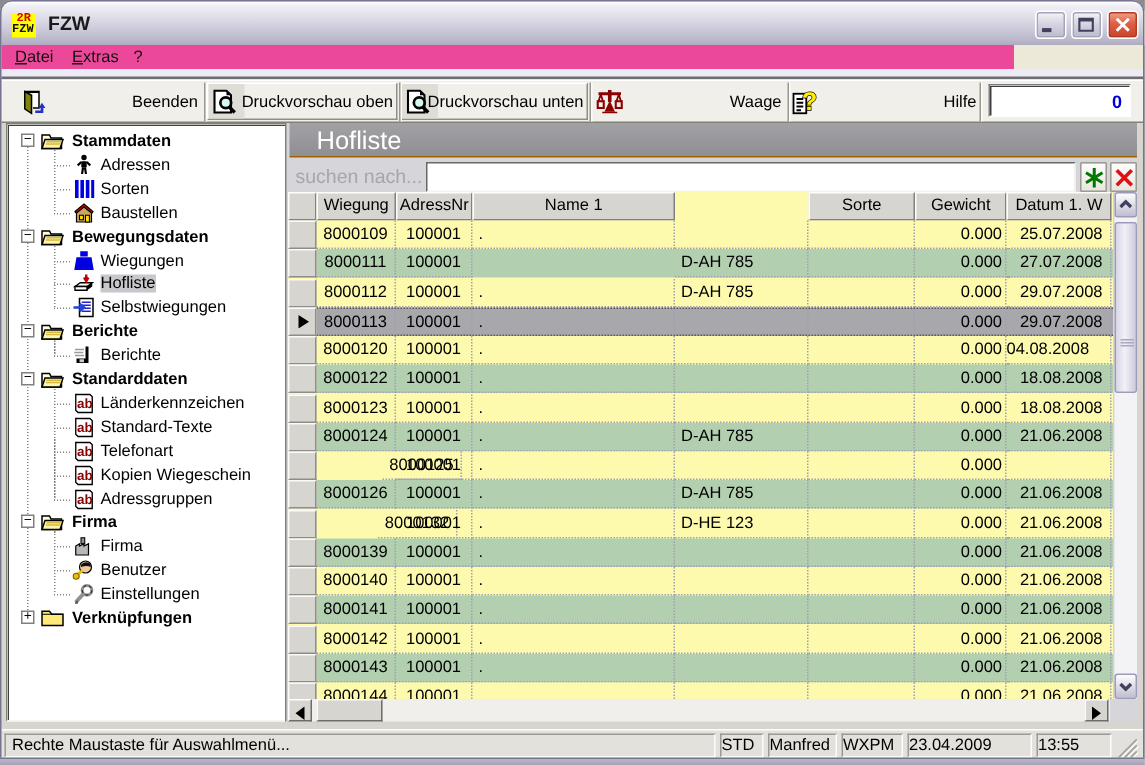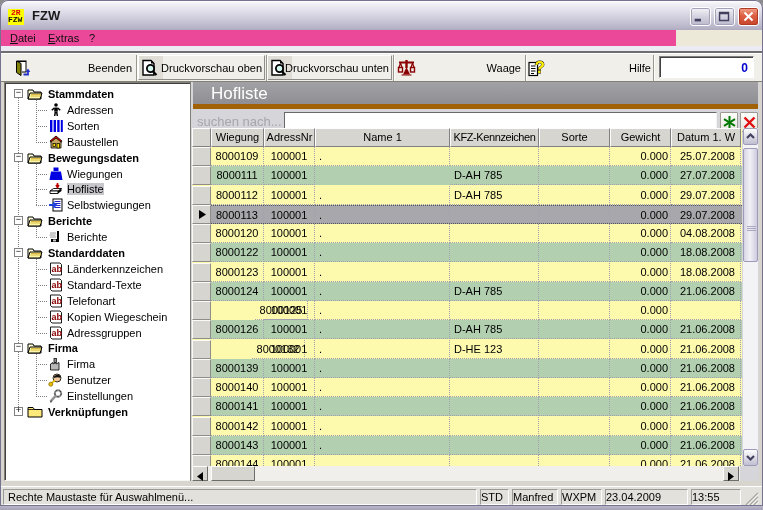--- a/index.html
+++ b/index.html
@@ -35,21 +35,21 @@
 .trow{position:absolute;left:0;height:16px;font-size:11px;color:#000;white-space:nowrap}
 .trow .lbl{position:absolute;top:2px}
 .trow.b .lbl{font-weight:bold}
 .pm{position:absolute;left:9px;top:3px;width:9px;height:9px;background:#fff;border:1px solid #808080;line-height:7px;text-align:center;font-size:9px;color:#000;font-family:"Liberation Mono",monospace}
 .ticon{position:absolute;width:16px;height:16px}
 .sel{background:#c8c7cc}
 
 #rpanel{position:absolute;left:189px;top:0px;width:569px;height:399px;background:#d6d5da;border-left:1px solid #828177}
 #htitle{position:absolute;left:2px;top:0px;width:565px;height:22px;background:linear-gradient(#a2a2a6,#8e8e93);color:#fff;font-size:17px}
 #htitle span{position:absolute;left:18px;top:2px}
-#searchrow{position:absolute;left:2px;top:22px;width:565px;height:24px;background:#d6d5da;border-top:5px solid #a16207}
+#searchrow{position:absolute;left:2px;top:22px;width:565px;height:24px;background:#d6d5da;border-top:1px solid #a16207}
 #searchrow .ph{position:absolute;left:4px;top:5px;font-size:13px;color:#a7a5ad}
 #sinput{position:absolute;left:91px;top:3px;width:433px;height:20px;background:#fff;border:1px solid #686868;border-bottom-color:#f2f2f2;border-right-color:#f2f2f2}
 .sbtn{position:absolute;top:3px;width:18px;height:20px;background:linear-gradient(#fdfdfb,#e8e6e0);border:1px solid #9d9b91;border-radius:1px;text-align:center}
 
 #grid{position:absolute;left:1px;top:46px;width:550px;height:338px;overflow:hidden;background:#fdfaae}
 .hcell{position:absolute;top:0;height:19px;white-space:nowrap;overflow:hidden;background:#d7d5cf;border:1px solid #808080;border-top-color:#fdfdfd;border-left-color:#fdfdfd;font-size:11px;text-align:center;color:#000;padding-top:2px}
 .row{position:absolute;left:0;width:550px;height:19px}
 .cell{position:absolute;top:0;height:100%;font-size:11px;padding-top:3px;border-right:1px dotted #a0a0b0;border-bottom:1px dotted #a0a0b0;white-space:nowrap;overflow:hidden}
 .selcol{position:absolute;left:0;width:19px;height:19px;background:#d7d5cf;border:1px solid #8e8d89;border-top-color:#fbfaf7;border-left-color:#fbfaf7}
 
@@ -366,21 +366,20 @@
             </svg></div>
           <div class="sbtn" style="left:547px"><svg width="13" height="13" viewBox="0 0 13 13" style="margin-top:3px">
               <path d="M1.5 1.5 L11.5 11.5 M11.5 1.5 L1.5 11.5" stroke="#e01010" stroke-width="2.4"></path>
             </svg></div>
         </div>
         <div id="grid">
           <div class="hcell" style="left:0px;width:19px;"></div>
           <div class="hcell" style="left:19px;width:53px;">Wiegung</div>
           <div class="hcell" style="left:72px;width:51px;">AdressNr</div>
           <div class="hcell" style="left:123px;width:135px;">Name 1</div>
-          <div class="hcell" style="left:258px;width:89px;letter-spacing:-0.4px;">KFZ-Kennzeichen</div>
           <div class="hcell" style="left:347px;width:71px;">Sorte</div>
           <div class="hcell" style="left:418px;width:61px;">Gewicht</div>
           <div class="hcell" style="left:479px;width:70px;">Datum 1. W</div>
           <div class="row" style="top:19.0px;background:#fdfaae;left:19px;width:531px;">
             <div class="cell" style="left:0px;width:53px;text-align:center;">8000109</div>
             <div class="cell" style="left:53px;width:51px;text-align:center;">100001</div>
             <div class="cell" style="left:104px;width:135px;padding-left:4px;">.</div>
             <div class="cell" style="left:239px;width:89px;padding-left:4px;"></div>
             <div class="cell" style="left:328px;width:71px;padding-left:4px;"></div>
             <div class="cell" style="left:399px;width:61px;text-align:right;padding-right:2px;">0.000</div>
@@ -420,21 +419,21 @@
               <path d="M1 0 L8 4.5 L1 9 Z" fill="#000"></path>
             </svg>
           </div>
           <div class="row" style="top:96.0px;background:#fdfaae;left:19px;width:624px;">
             <div class="cell" style="left:0px;width:53px;text-align:center;">8000120</div>
             <div class="cell" style="left:53px;width:51px;text-align:center;">100001</div>
             <div class="cell" style="left:104px;width:135px;padding-left:4px;">.</div>
             <div class="cell" style="left:239px;width:89px;padding-left:4px;"></div>
             <div class="cell" style="left:328px;width:71px;padding-left:4px;"></div>
             <div class="cell" style="left:399px;width:61px;text-align:right;padding-right:2px;">0.000</div>
-            <div class="cell" style="left:460px;width:70px;text-align:right;padding-right:5px;">04.08.2008</div>
+            <div class="cell" style="left:460px;width:70px;padding-right:5px;">04.08.2008</div>
           </div>
           <div class="selcol" style="top:96.0px"></div>
           <div class="row" style="top:115.2px;background:#b2cfb0;left:19px;width:531px;padding-left:40px;">
             <div class="cell" style="left:0px;width:53px;text-align:center;">8000122</div>
             <div class="cell" style="left:53px;width:51px;text-align:center;">100001</div>
             <div class="cell" style="left:104px;width:135px;padding-left:4px;">.</div>
             <div class="cell" style="left:239px;width:89px;padding-left:4px;"></div>
             <div class="cell" style="left:328px;width:71px;padding-left:4px;"></div>
             <div class="cell" style="left:399px;width:61px;text-align:right;padding-right:2px;">0.000</div>
             <div class="cell" style="left:460px;width:70px;text-align:right;padding-right:5px;">18.08.2008</div>

